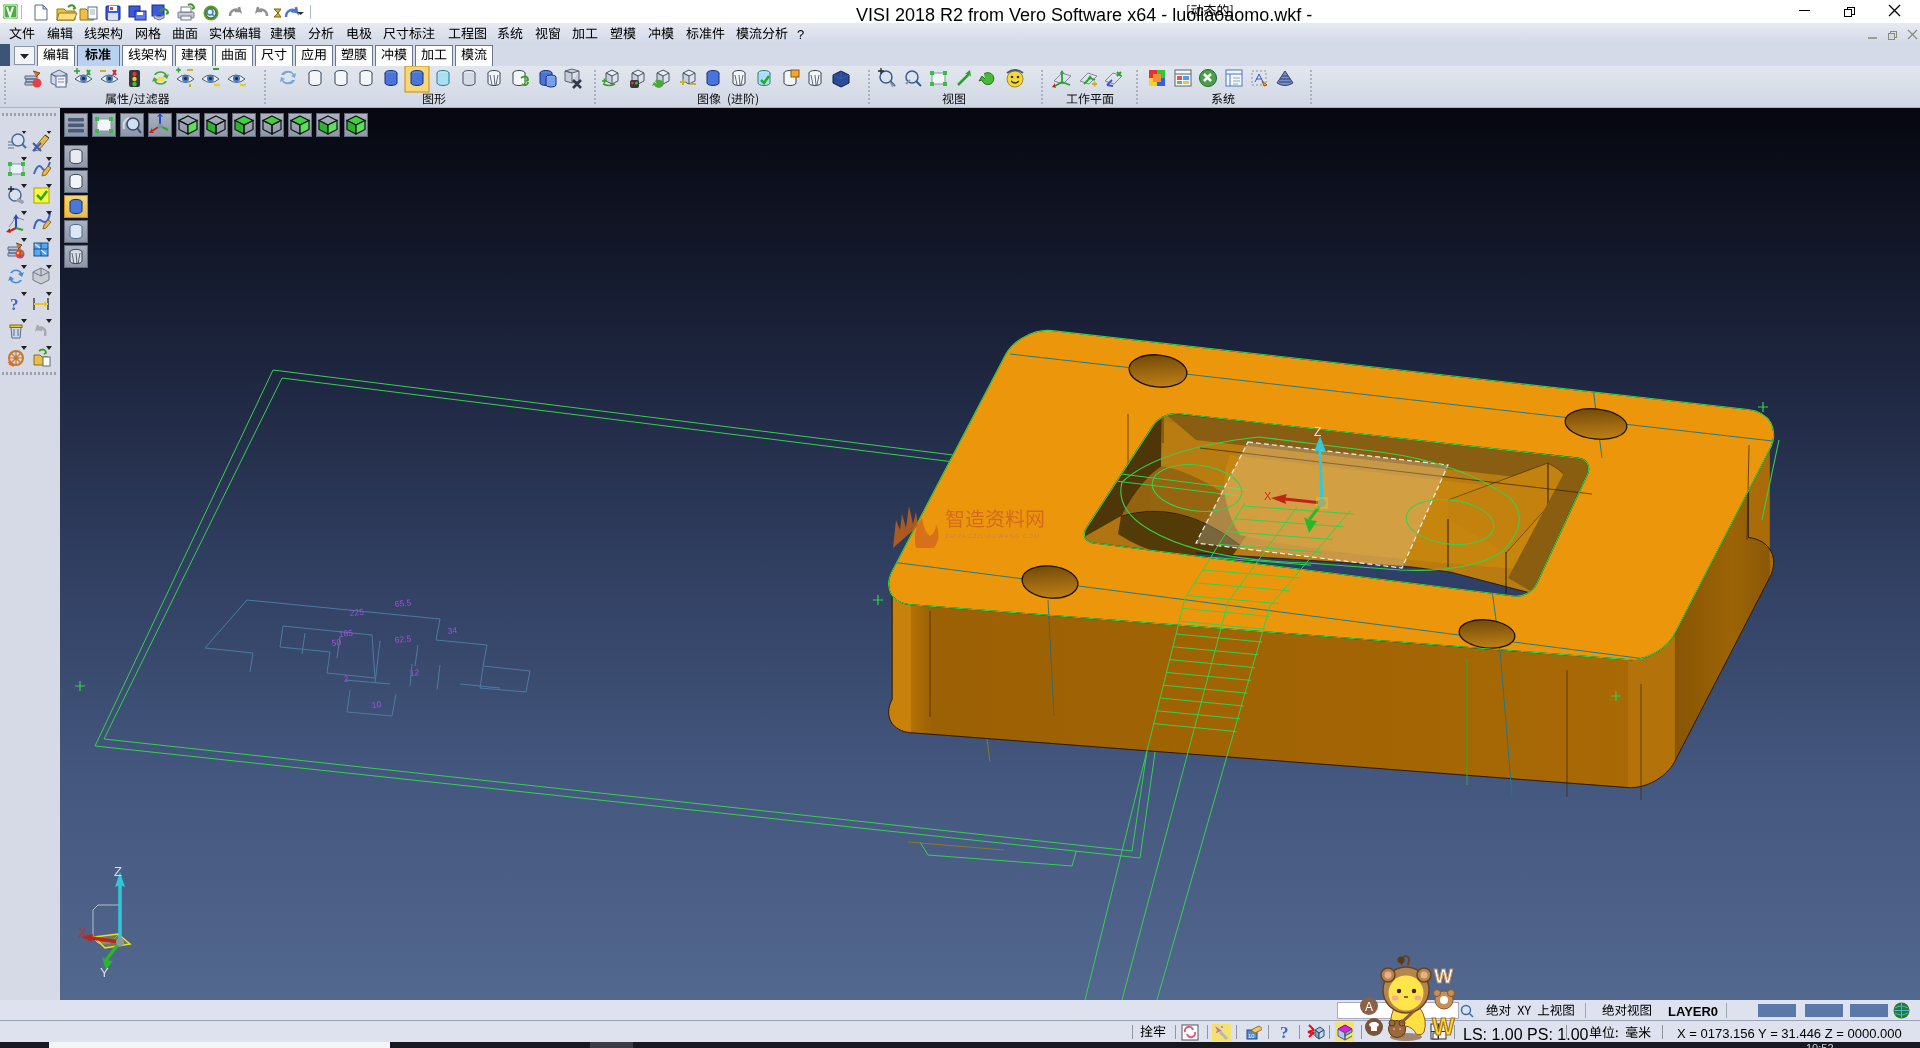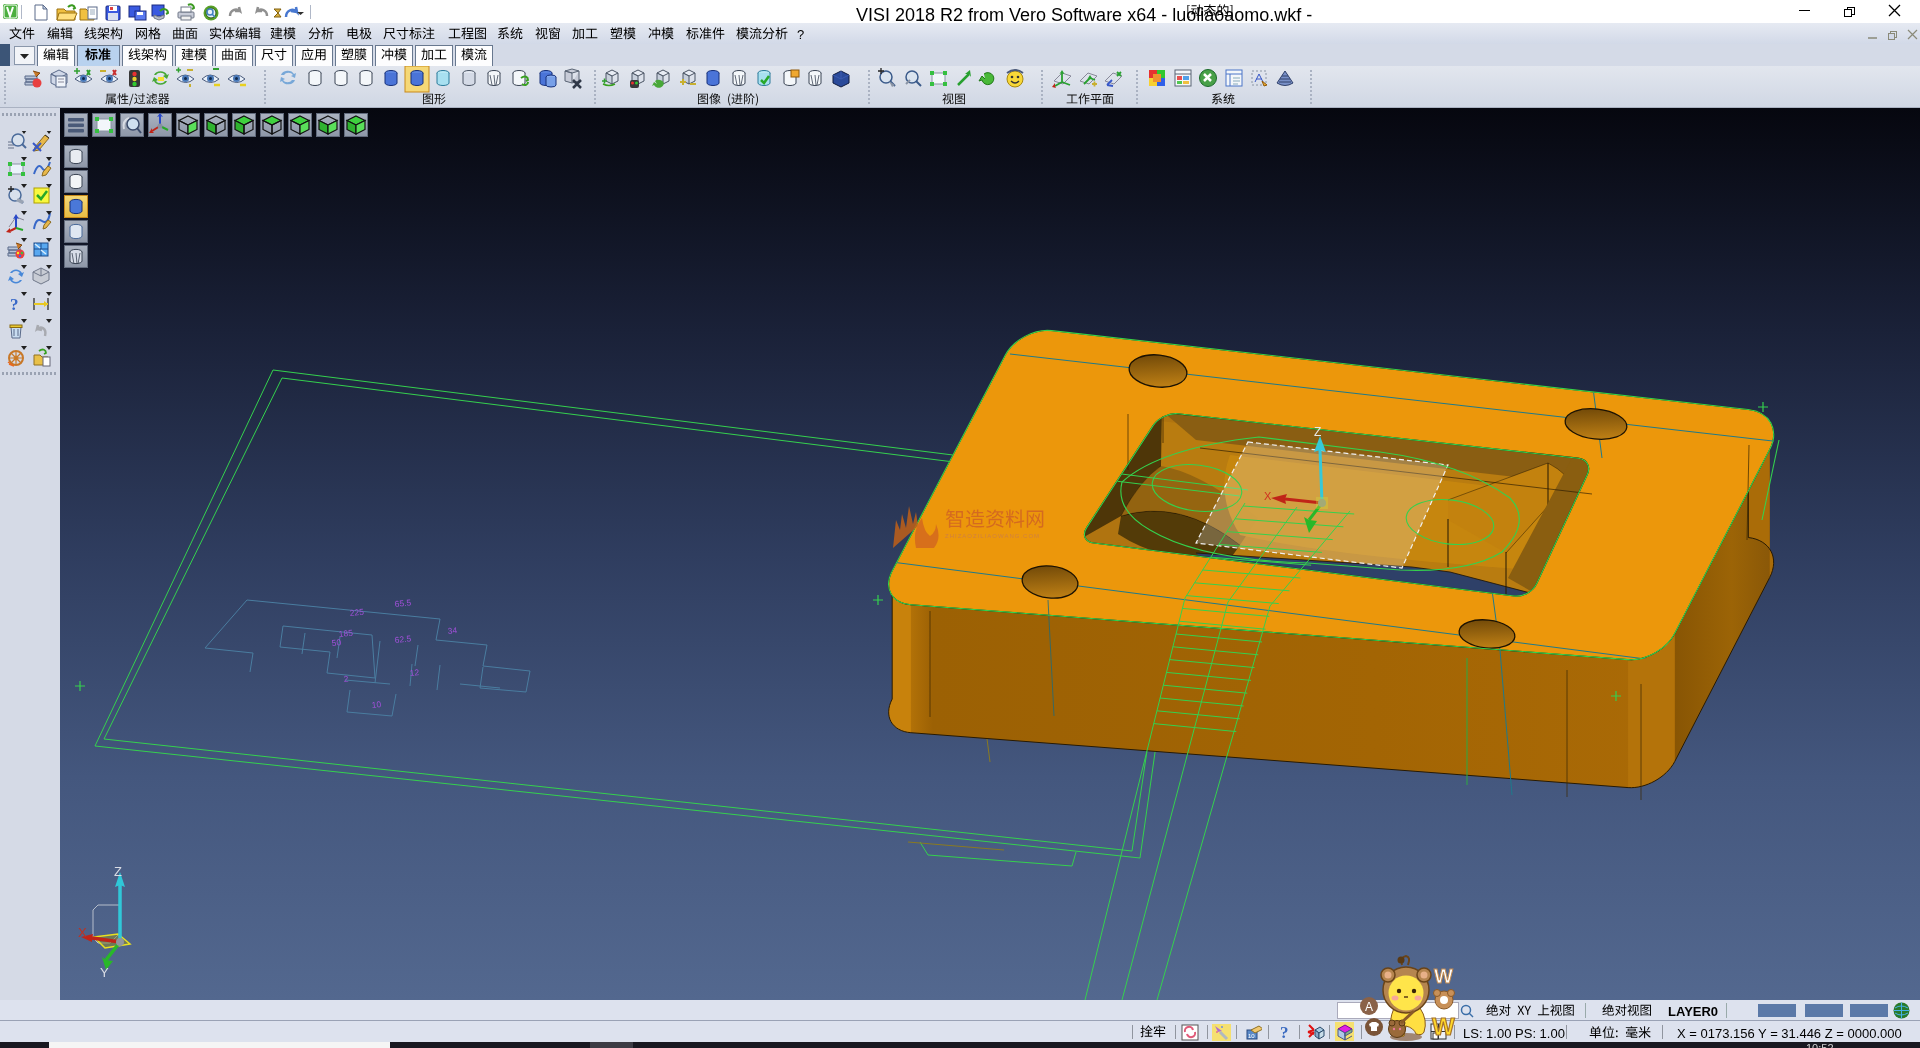--- a/index.html
+++ b/index.html
@@ -1048,21 +1048,21 @@
     <path d="M3 7 l7 -4 7 4 -7 4 z" fill="#e020e0" stroke="#8000a0"></path>
     <path d="M3 7 l0 7 7 4 0 -7 z" fill="#b0c8e8" stroke="#4a5a8a"></path>
     <path d="M10 14 l7 -4 0 -3 -7 4 z" fill="#88b088" stroke="#4a5a8a"></path>
     <path d="M17 14 l-7 4 0 -7" fill="none" stroke="#4a5a8a"></path>
   </svg>
 <svg class="ab" style="left:1430px;top:1023px" width="18" height="18">
     <rect x="1" y="1" width="15" height="15" fill="#eef1f6" stroke="#333"></rect>
     <path d="M8.5 1 v15 M1 8.5 h15" stroke="#333"></path>
     <rect x="3" y="10" width="5" height="6" fill="#fff" stroke="#333"></rect>
   </svg>
-<div class="lat" style="left:1463px;top:1026px;font-size:13px;color:#000">LS: 1.00 PS: 1.00</div>
+<div class="lat" style="left:1463px;top:1026px;font-size:16px;color:#000">LS: 1.00 PS: 1.00</div>
 <svg class="ab" style="left:1589px;top:1026px" width="64" height="16">
     <g fill="#000" transform="translate(0,11.2) scale(0.01300,-0.01300)">
       <use href="#ru5355" x="0"></use>
       <use href="#ru4f4d" x="1000"></use>
       <use href="#ru003a" x="2000"></use>
       <use href="#ru6beb" x="2778"></use>
       <use href="#ru7c73" x="3778"></use>
     </g>
   </svg>
 <div class="lat" style="left:1677px;top:1026px;font-size:13px;color:#000">X = 0173.156 Y = 31.446 Z = 0000.000</div>

